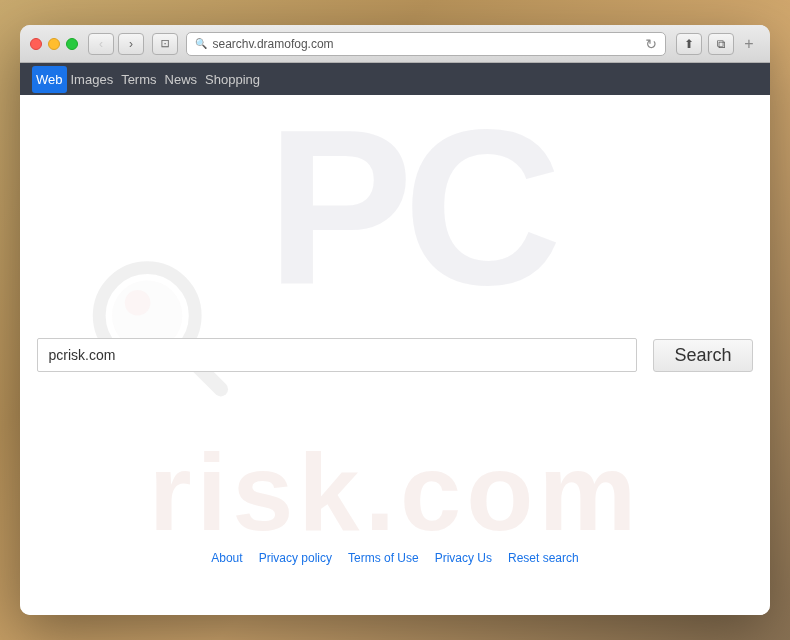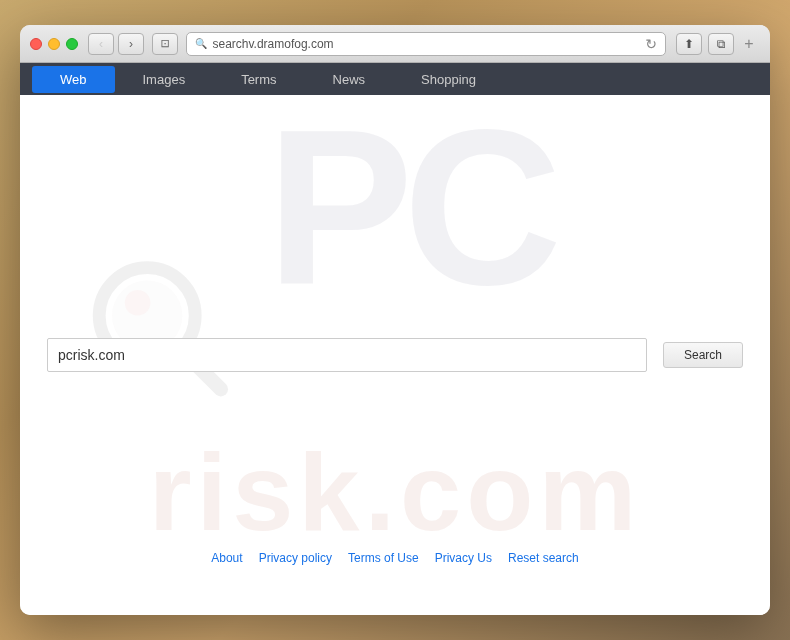--- a/index.html
+++ b/index.html
@@ -158,21 +158,21 @@
     .nav-bar {
       background: #3a3f4a;
       height: 32px;
       display: flex;
       align-items: center;
       padding: 0 12px;
       flex-shrink: 0;
     }
 
     .nav-tab {
-      padding: 6px 28px;
+      padding: 6px 4px;
       font-size: 13px;
       color: #ccc;
       cursor: pointer;
       border-radius: 3px;
     }
 
     .nav-tab.active {
       background: #1a73e8;
       color: white;
       border-radius: 3px;
@@ -265,21 +265,21 @@
       font-size: 14px;
       color: #333;
       outline: none;
     }
 
     .search-button {
       padding: 5px 20px;
       background: linear-gradient(to bottom, #f8f8f8, #e8e8e8);
       border: 1px solid #ccc;
       border-radius: 3px;
-      font-size: 12px;
+      font-size: 18px;
       color: #333;
       cursor: pointer;
     }
 
     
     .footer-links {
       position: absolute;
       bottom: 50px;
       display: flex;
       gap: 16px;

